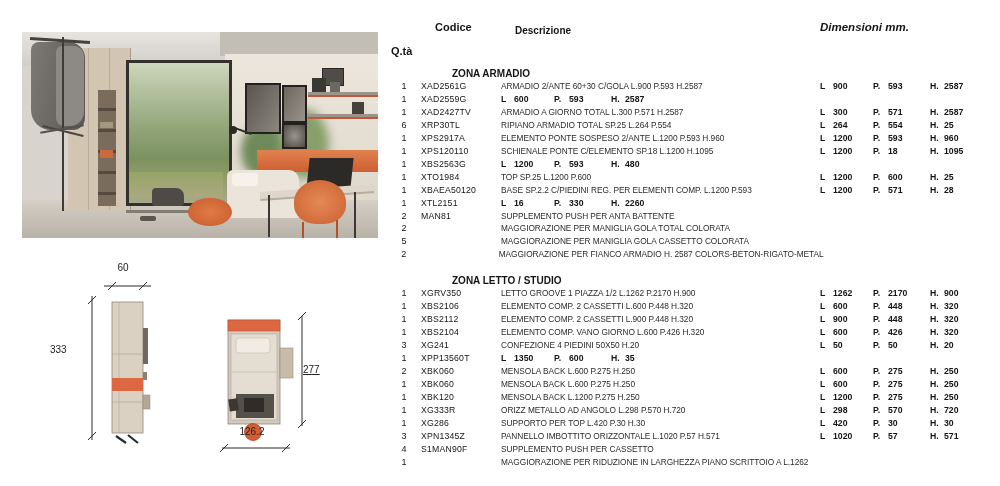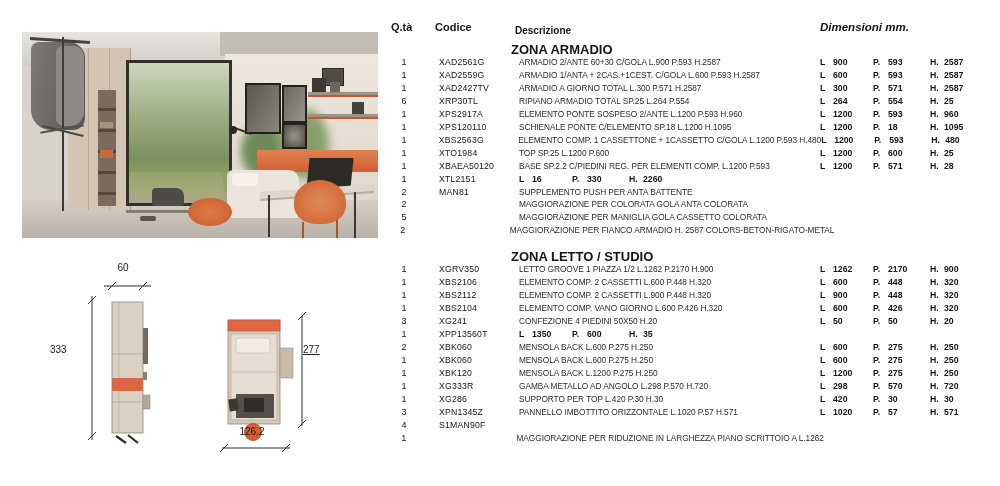--- a/index.html
+++ b/index.html
@@ -2,30 +2,30 @@
 <html><head>
 <meta charset="utf-8">
 <style>
   html,body{margin:0;padding:0;background:#ffffff;}
   .page{position:relative;width:1000px;height:486px;background:#fff;overflow:hidden;
         font-family:"Liberation Sans",sans-serif;color:#141414;}
 
   
   .pricelist{position:absolute;left:391px;top:20px;width:592px;}
   .thead{display:flex;font-weight:bold;font-size:11px;line-height:14px;}
-  .h-qty{width:44px;}
+  .h-qty{width:44px;margin-top:24px;}
   .h-code{width:80px;}
   .h-desc{flex:1;position:relative;top:4px;font-size:10px;}
   .h-dims{width:163px;font-size:11.5px;font-style:italic;}
-  .section-title{margin-left:120px;font-weight:bold;font-size:13px;line-height:13px;}
+  .section-title{margin-left:61px;font-weight:bold;font-size:10px;line-height:13px;}
   .sec-armadio{margin-top:9px;}
   .sec-letto{margin-top:13px;}
   .row{display:flex;line-height:12.95px;white-space:nowrap;}
   .c-qty{width:26px;text-align:center;font-size:9px;}
-  .c-code{width:80px;margin-left:22px;font-size:8.7px;letter-spacing:.2px;}
+  .c-code{width:80px;margin-left:4px;font-size:8.7px;letter-spacing:.2px;}
   .c-desc{flex:1;font-size:8.3px;letter-spacing:-.05px;color:#2a2a2a;}
   .c-dims{width:163px;display:flex;font-weight:bold;font-size:8.7px;}
   .dl{width:13px;}.dlv{width:40px;}.dp{width:15px;}.dpv{width:42px;}.dh{width:14px;}.dhv{flex:1;}
 
   
   .photo{position:absolute;left:22px;top:32px;width:356px;height:206px;overflow:hidden;background:#d8d3cc;}
   .photo *{position:absolute;}
   .ph-ceiling{left:0;top:0;width:356px;height:34px;background:linear-gradient(#e6e4e0,#d2cec8);}
   .ph-soffit{left:198px;top:0;width:158px;height:24px;background:#c2bdb5;}
   .ph-wall-right{left:203px;top:22px;width:153px;height:162px;background:linear-gradient(#ece6dc,#ddd6ca);}
@@ -74,21 +74,21 @@
   .ph-chair-leg2{left:314px;top:188px;width:2px;height:18px;background:#b3502a;}
   .ph-pouf{left:166px;top:166px;width:44px;height:28px;background:radial-gradient(#e07b44,#c75b2f);border-radius:50%;}
   .ph-bag{left:130px;top:156px;width:32px;height:18px;background:#4e4a45;border-radius:4px 8px 3px 3px;}
   .ph-dumbbell{left:118px;top:184px;width:16px;height:5px;background:#5a5650;border-radius:2px;}
 
   
   .drawings-svg{position:absolute;left:40px;top:250px;width:300px;height:225px;}
   .dim-label{position:absolute;font-size:10px;color:#222;}
   .lbl-60{left:108px;top:262px;width:30px;text-align:center;}
   .lbl-333{left:50px;top:344px;}
-  .lbl-277{left:303px;top:344px;text-decoration:underline;}
+  .lbl-277{left:303px;top:364px;text-decoration:underline;}
   .lbl-1262{left:228px;top:426px;width:48px;text-align:center;}
 </style>
 </head>
 <body>
 
 <div class="page">
 
   <div class="photo">
     <div class="ph-ceiling"></div>
     <div class="ph-soffit"></div>
@@ -206,21 +206,20 @@
       <span class="dp">P.</span>
       <span class="dpv">593</span>
       <span class="dh">H.</span>
       <span class="dhv">2587</span>
     </span>
   </div>
 
   <div class="row">
     <span class="c-qty">1</span>
     <span class="c-code">XAD2559G</span>
-    <span class="c-desc">ARMADIO 1/ANTA + 2CAS.+1CEST. C/GOLA L.600 P.593 H.2587</span>
     <span class="c-dims">
       <span class="dl">L</span>
       <span class="dlv">600</span>
       <span class="dp">P.</span>
       <span class="dpv">593</span>
       <span class="dh">H.</span>
       <span class="dhv">2587</span>
     </span>
   </div>
 
@@ -276,21 +275,20 @@
       <span class="dp">P.</span>
       <span class="dpv">18</span>
       <span class="dh">H.</span>
       <span class="dhv">1095</span>
     </span>
   </div>
 
   <div class="row">
     <span class="c-qty">1</span>
     <span class="c-code">XBS2563G</span>
-    <span class="c-desc">ELEMENTO COMP. 1 CASSETTONE + 1CASSETTO C/GOLA L.1200 P.593 H.480</span>
     <span class="c-dims">
       <span class="dl">L</span>
       <span class="dlv">1200</span>
       <span class="dp">P.</span>
       <span class="dpv">593</span>
       <span class="dh">H.</span>
       <span class="dhv">480</span>
     </span>
   </div>
 
@@ -345,21 +343,21 @@
       <span class="dp"></span>
       <span class="dpv"></span>
       <span class="dh"></span>
       <span class="dhv"></span>
     </span>
   </div>
 
   <div class="row">
     <span class="c-qty">2</span>
     <span class="c-code"></span>
-    <span class="c-desc">MAGGIORAZIONE PER COLORATA GOLA ANTA COLORATA</span>
+    <span class="c-desc">MAGGIORAZIONE PER MANIGLIA GOLA TOTAL COLORATA</span>
     <span class="c-dims">
       <span class="dl"></span>
       <span class="dlv"></span>
       <span class="dp"></span>
       <span class="dpv"></span>
       <span class="dh"></span>
       <span class="dhv"></span>
     </span>
   </div>
 
@@ -517,21 +515,21 @@
       <span class="dp">P.</span>
       <span class="dpv">275</span>
       <span class="dh">H.</span>
       <span class="dhv">250</span>
     </span>
   </div>
 
   <div class="row">
     <span class="c-qty">1</span>
     <span class="c-code">XG333R</span>
-    <span class="c-desc">GAMBA METALLO AD ANGOLO L.298 P.570 H.720</span>
+    <span class="c-desc">ORIZZ METALLO AD ANGOLO L.298 P.570 H.720</span>
     <span class="c-dims">
       <span class="dl">L</span>
       <span class="dlv">298</span>
       <span class="dp">P.</span>
       <span class="dpv">570</span>
       <span class="dh">H.</span>
       <span class="dhv">720</span>
     </span>
   </div>
 
@@ -559,20 +557,21 @@
       <span class="dp">P.</span>
       <span class="dpv">57</span>
       <span class="dh">H.</span>
       <span class="dhv">571</span>
     </span>
   </div>
 
   <div class="row">
     <span class="c-qty">4</span>
     <span class="c-code">S1MAN90F</span>
+    <span class="c-desc">SUPPLEMENTO PUSH PER CASSETTO</span>
     <span class="c-dims">
       <span class="dl"></span>
       <span class="dlv"></span>
       <span class="dp"></span>
       <span class="dpv"></span>
       <span class="dh"></span>
       <span class="dhv"></span>
     </span>
   </div>
 

